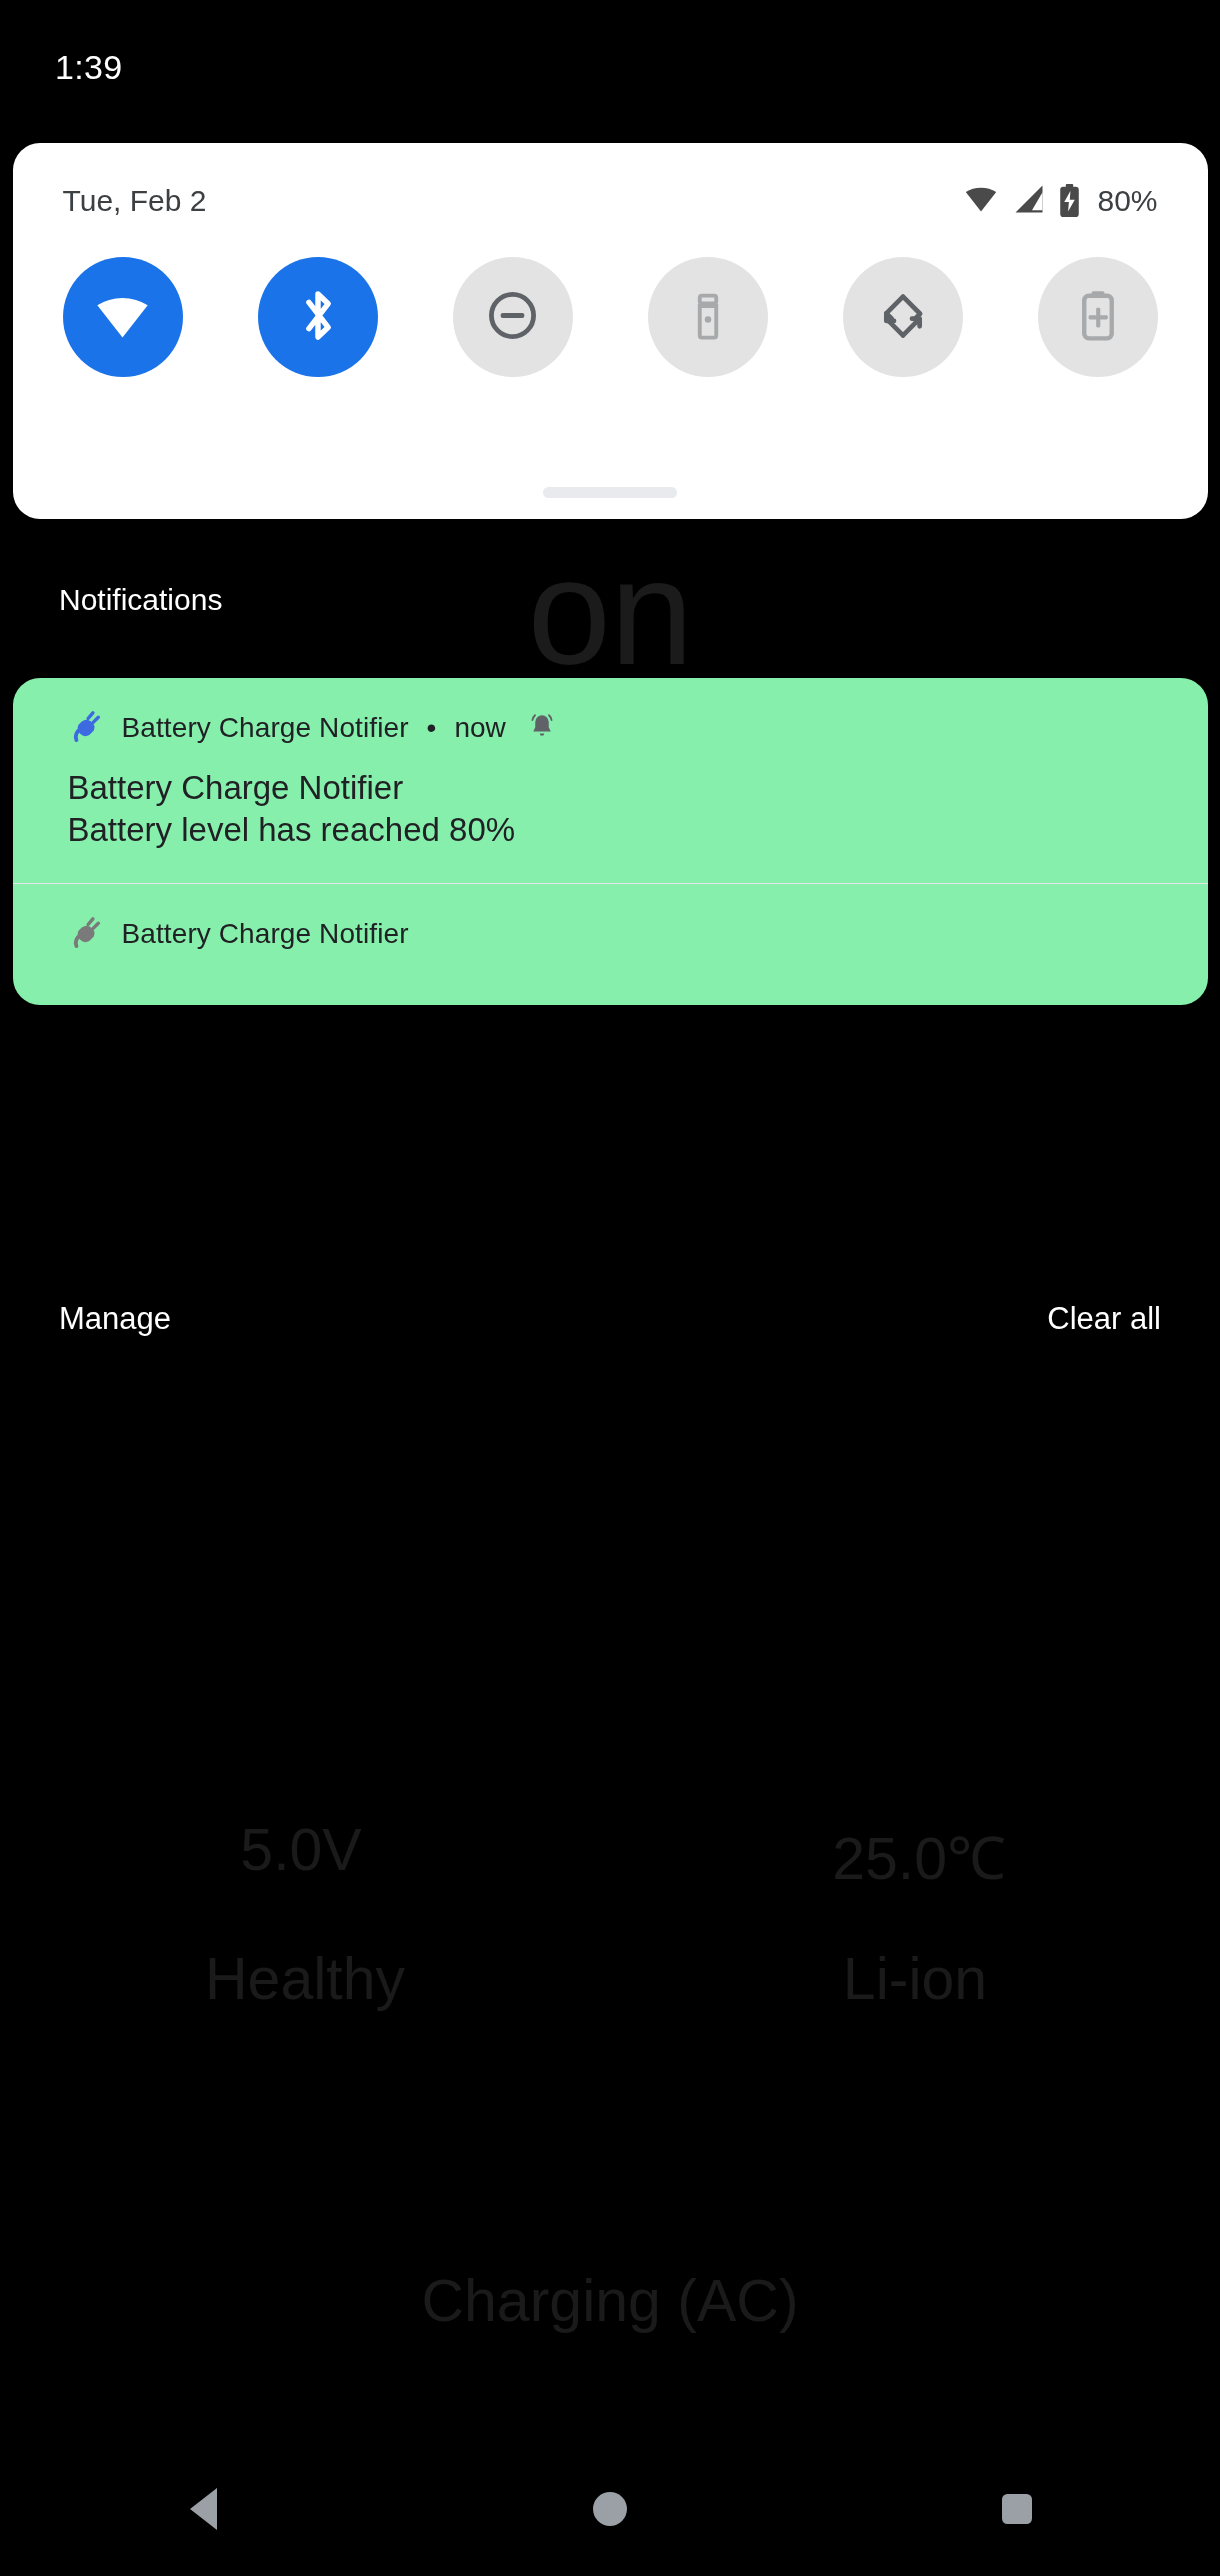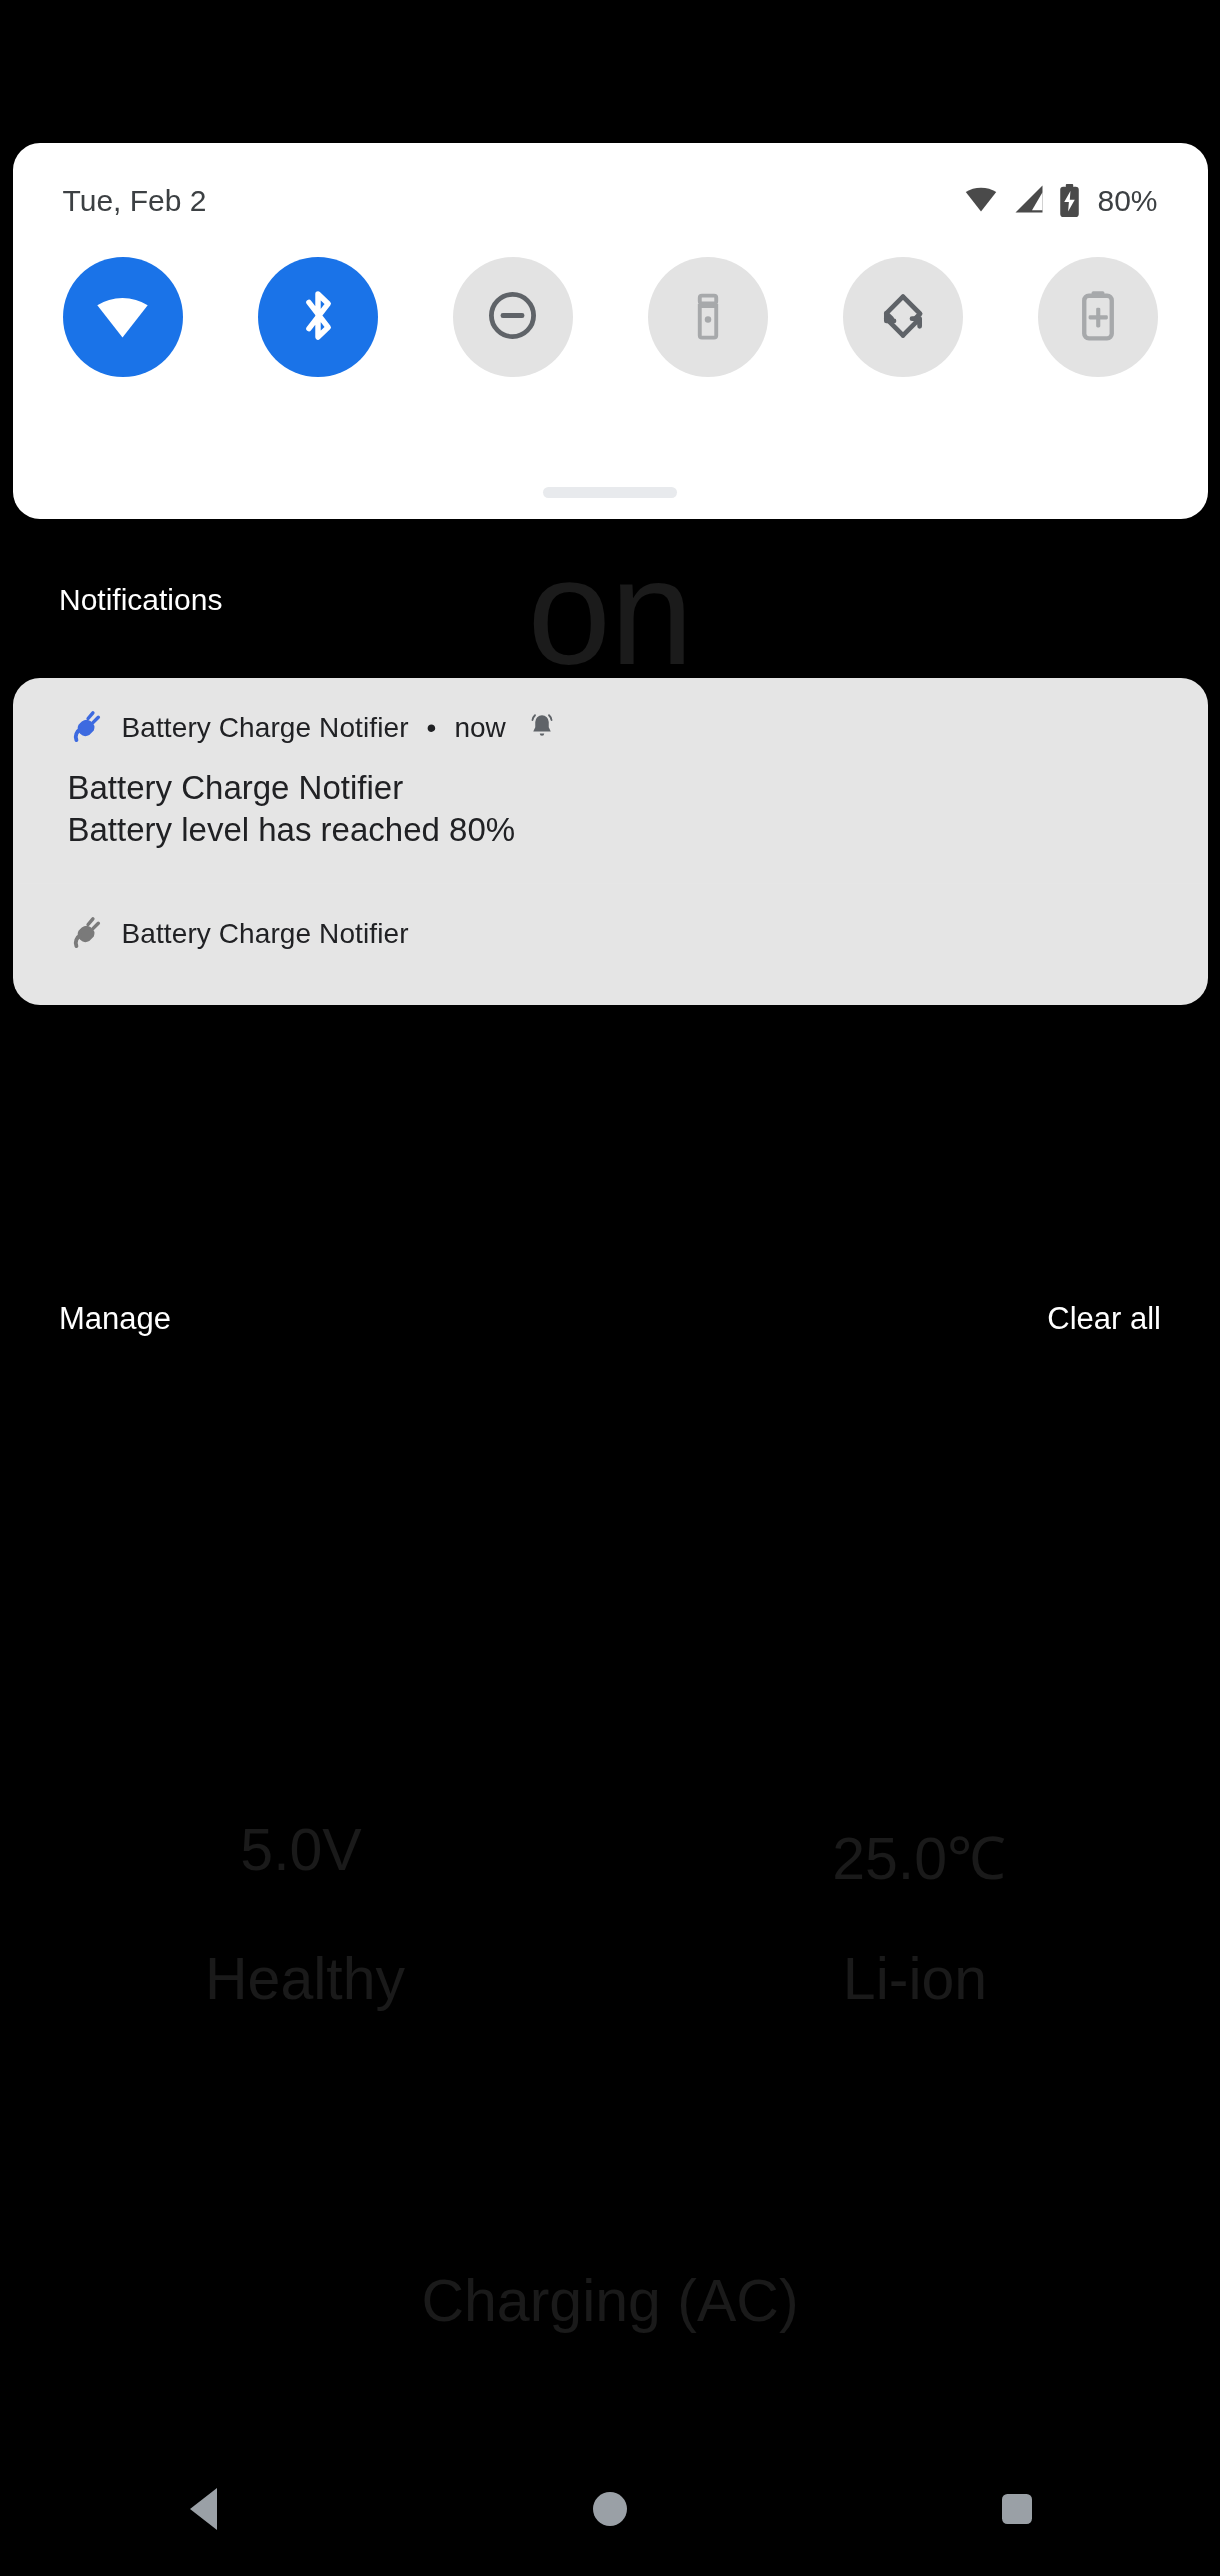--- a/index.html
+++ b/index.html
@@ -68,21 +68,21 @@
   }
 
   
   .notif-label {
     position:absolute; left:59px; top:583px;
     color:#fff; font-size:30px;
   }
 
   .notif-group {
     position:absolute; left:12.5px; top:678px; width:1195px;
-    background:#e5e5e5; border-radius:27px; overflow:hidden;
+    background:#86efac; border-radius:27px; overflow:hidden;
   }
   .notif {
     padding:30px 55px 32px 55px;
     cursor:pointer;
   }
   .notif + .notif { border-top:1.8px solid #e6e6e6; }
   .notif-head {
     display:flex; align-items:center; gap:18px; margin-bottom:19.7px;
   }
   .notif-head .plug { flex:0 0 auto; }
@@ -144,20 +144,23 @@
     </div>
 
     <div class="bg-row bg-row-2">
       <div class="bg-cell">Healthy</div>
       <div class="bg-cell">Li-ion</div>
     </div>
 
     <div class="bg-center bg-status">Charging (AC)</div>
   </div>
 
+  <div class="statusbar">
+    <div class="clock">1:39</div>
+  </div>
 
   <div class="qs-card">
 
     <div class="qs-header">
       <div class="qs-date">Tue, Feb 2</div>
 
       <div class="qs-status-icons">
 
         <span>
           <svg width="36" height="29" viewBox="0 0 24 20">

